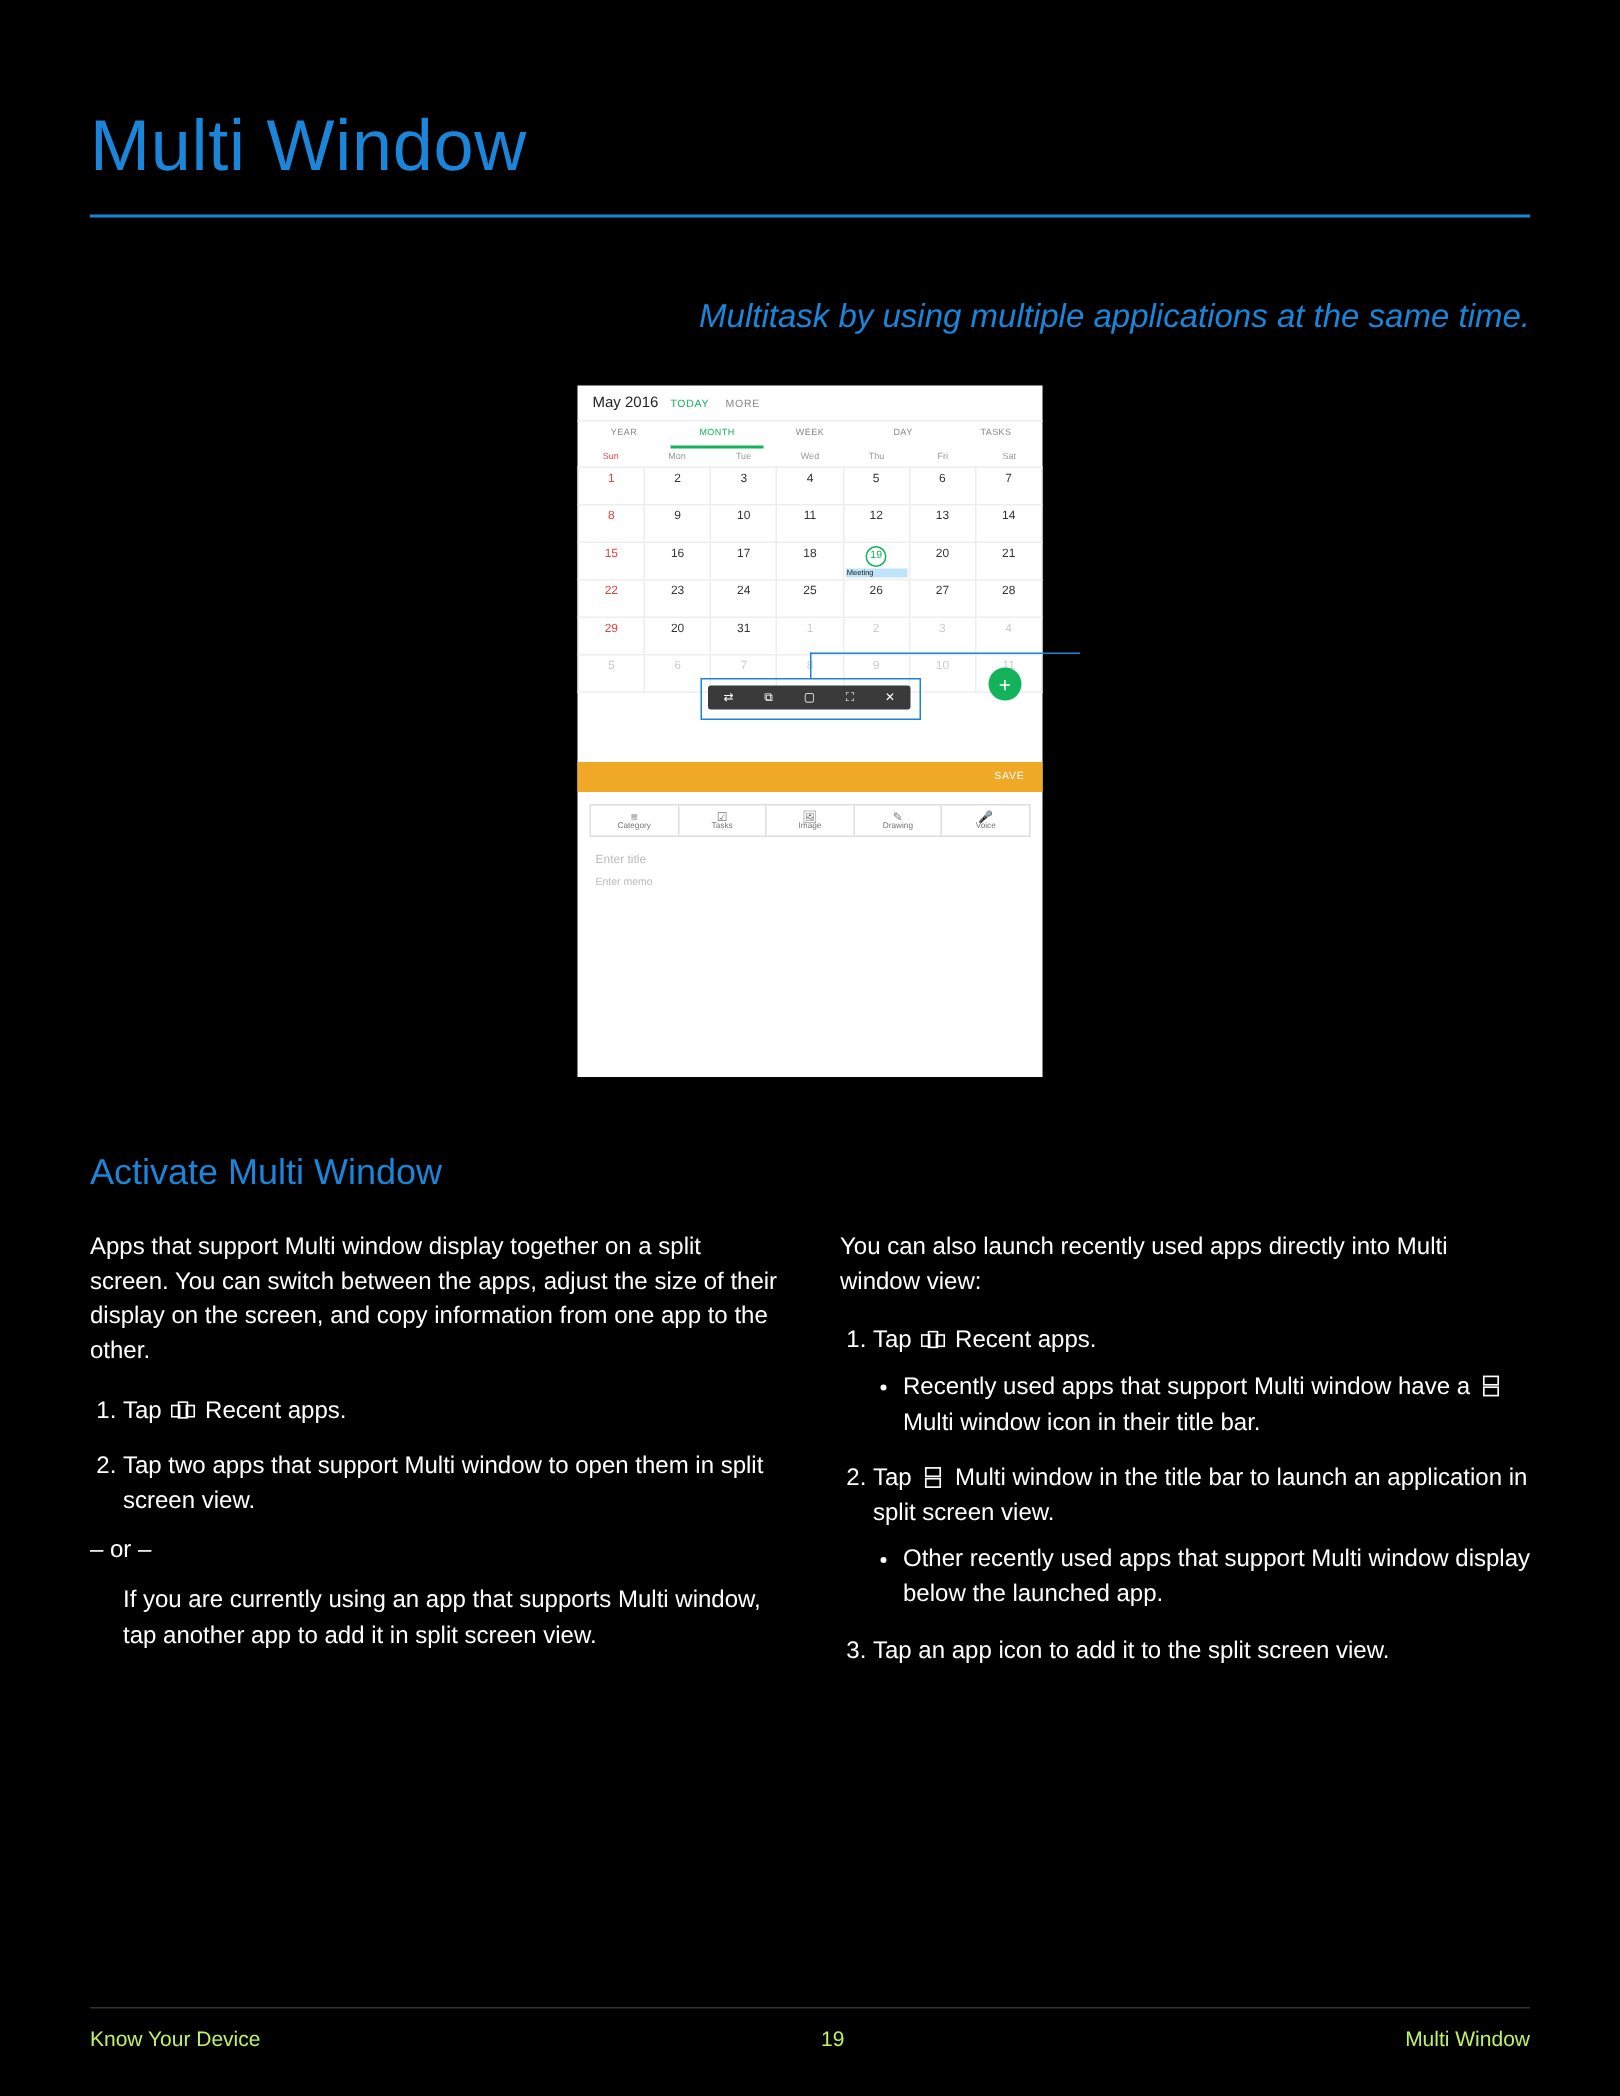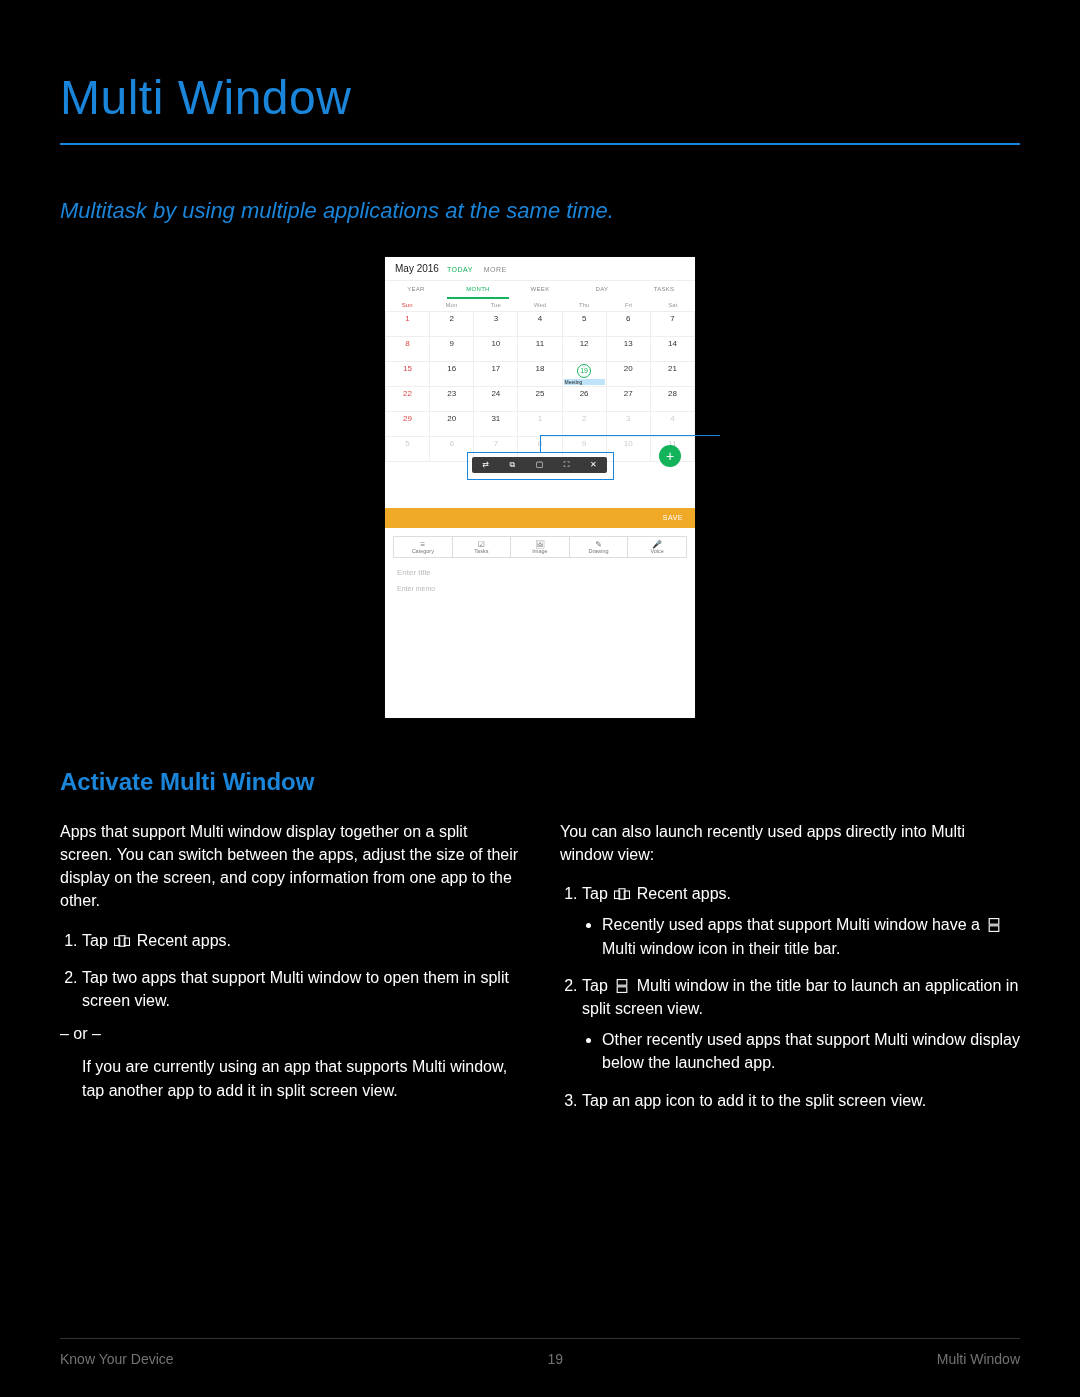--- a/index.html
+++ b/index.html
@@ -26,20 +26,21 @@
     border: none;
     border-top: 2px solid #1a85d9;
     margin: 18px 0 50px 0;
   }
   .subtitle {
     font-style: italic;
     color: #1a85d9;
     font-size: 22px;
     font-weight: 400;
     margin: 0 0 30px 0;
+    text-align: right;
   }
 
   
   .shot-wrap { display:flex; justify-content:center; margin-bottom: 50px; position: relative; }
   .shot {
     width: 310px; background:#fff; color:#222; font-size:8px;
     box-shadow: 0 0 0 1px rgba(255,255,255,0.02);
   }
   .shot-header { display:flex; align-items:center;
     padding:6px 10px; font-size:10px; color:#222; }
@@ -79,38 +80,38 @@
   .editor-tools div { flex:1; text-align:center; font-size:5.5px; color:#777;
     border-right:1px solid #ddd; padding:3px 0; }
   .editor-tools div:last-child { border-right:none; }
   .editor-tools .ico { font-size:8px; color:#777; display:block; height:8px; }
   .placeholder { color:#bbb; font-size:8px; padding:2px 12px 6px; }
   .placeholder.small { font-size:7px; }
   .memo-space { height:120px; }
 
   
   h2.section {
-    color:#1a85d9; font-size:24px; font-weight:700; margin:12px 0 24px 0;
+    color:#1a85d9; font-size:24px; font-weight:400; margin:12px 0 24px 0;
   }
   .cols { display:flex; gap:40px; }
   .col { flex:1; max-width:470px; }
   p { margin:0 0 16px 0; line-height:1.45; font-weight:300; }
   .note-label { color:#1a85d9; font-weight:400; }
   ol.steps { margin:0; padding-left:22px; }
   ol.steps li { margin-bottom:14px; line-height:1.45; }
   ul.bullets { list-style:disc; margin:8px 0 0 0; padding-left:20px; }
   ul.bullets li { margin-bottom:10px; line-height:1.45; }
   .inline-ico { display:inline-flex; width:20px; height:16px; align-items:center;
     justify-content:center; vertical-align:-3px; }
   .inline-ico svg { width:18px; height:16px; }
   .bold { font-weight:500; }
 
   
   .footer { position:absolute; left:60px; right:60px; bottom:30px;
-    display:flex; justify-content:space-between; color:#737373; font-size:14px;
+    display:flex; justify-content:space-between; color:#bef264; font-size:14px;
     border-top:1px solid #333; padding-top:12px;align-items:flex-end; }
 </style>
 </head>
 <body>
 
 <h1 class="title">Multi Window</h1>
 <hr class="rule">
 
 <p class="subtitle">Multitask by using multiple applications at the same time.</p>
 

